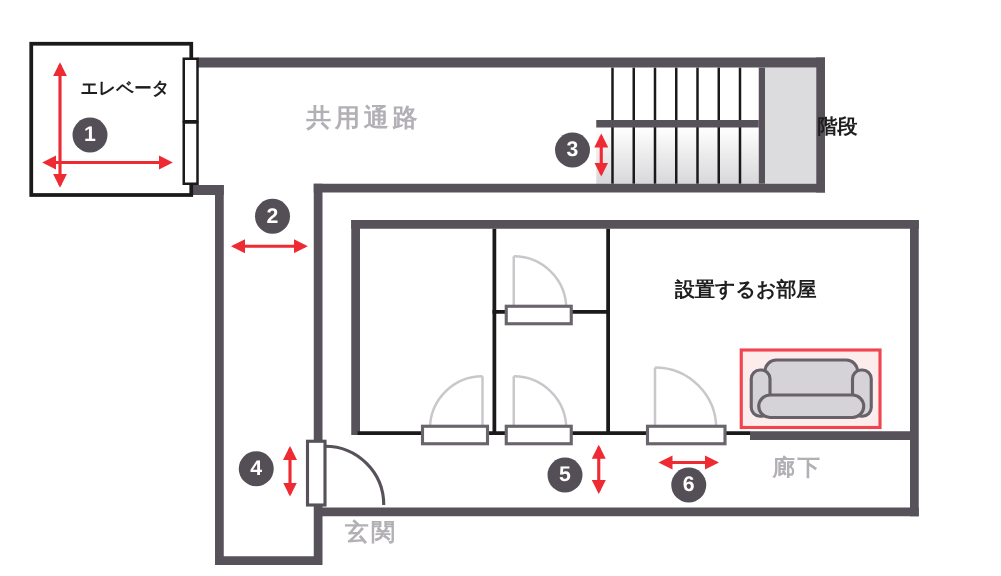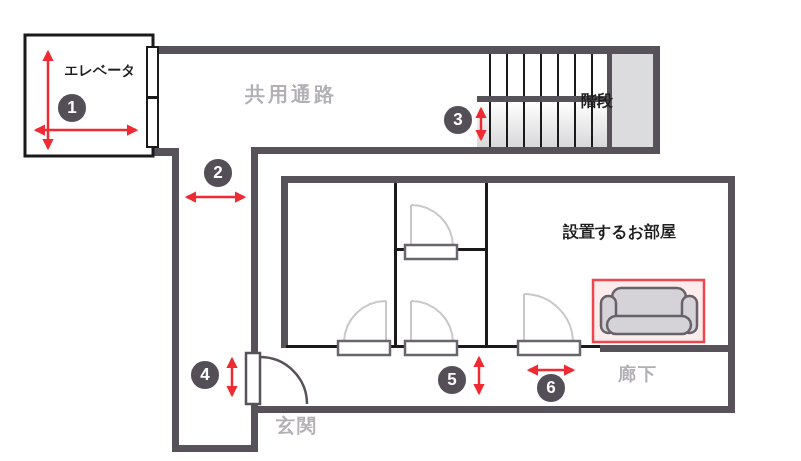--- a/index.html
+++ b/index.html
@@ -125,22 +125,22 @@
       <line x1="187" y1="197" x2="244" y2="197" marker-start="url(#ah)" marker-end="url(#ah)"></line>
       <line x1="481" y1="109" x2="481" y2="139" marker-start="url(#ah)" marker-end="url(#ah)"></line>
       <line x1="232" y1="359" x2="232" y2="395" marker-start="url(#ah)" marker-end="url(#ah)"></line>
       <line x1="479" y1="358" x2="479" y2="393" marker-start="url(#ah)" marker-end="url(#ah)"></line>
       <line x1="529" y1="370" x2="573" y2="370" marker-start="url(#ah)" marker-end="url(#ah)"></line>
     </g>
   </svg>
 
   <div class="lbl lbl-dark" style="left:40px;top:62px;width:120px;text-align:center;font-size:14px;">エレベータ</div>
   <div class="lbl lbl-gray" style="left:245px;top:81px;width:140px;font-size:20px;letter-spacing:3px;">共用通路</div>
-  <div class="lbl lbl-dark" style="left:575px;top:91px;width:44px;text-align:center;font-size:16px;">階段</div>
-  <div class="lbl lbl-dark" style="left:540px;top:222px;width:136px;text-align:right;font-size:16px;">設置するお部屋</div>
+  <div class="lbl lbl-dark" style="left:642px;top:91px;width:44px;text-align:right;font-size:16px;">階段</div>
+  <div class="lbl lbl-dark" style="left:540px;top:222px;width:136px;text-align:left;font-size:16px;">設置するお部屋</div>
   <div class="lbl lbl-gray" style="left:607px;top:362px;width:62px;text-align:center;font-size:18px;letter-spacing:2px;">廊下</div>
   <div class="lbl lbl-gray" style="left:256px;top:413px;width:62px;text-align:right;font-size:19px;letter-spacing:2px;">玄関</div>
 
   <div class="marker" style="left:58px;top:94px;">1</div>
   <div class="marker" style="left:204px;top:159px;">2</div>
   <div class="marker" style="left:444px;top:106px;">3</div>
   <div class="marker" style="left:191px;top:361px;">4</div>
   <div class="marker" style="left:438px;top:366px;">5</div>
   <div class="marker" style="left:537px;top:374px;">6</div>
 

